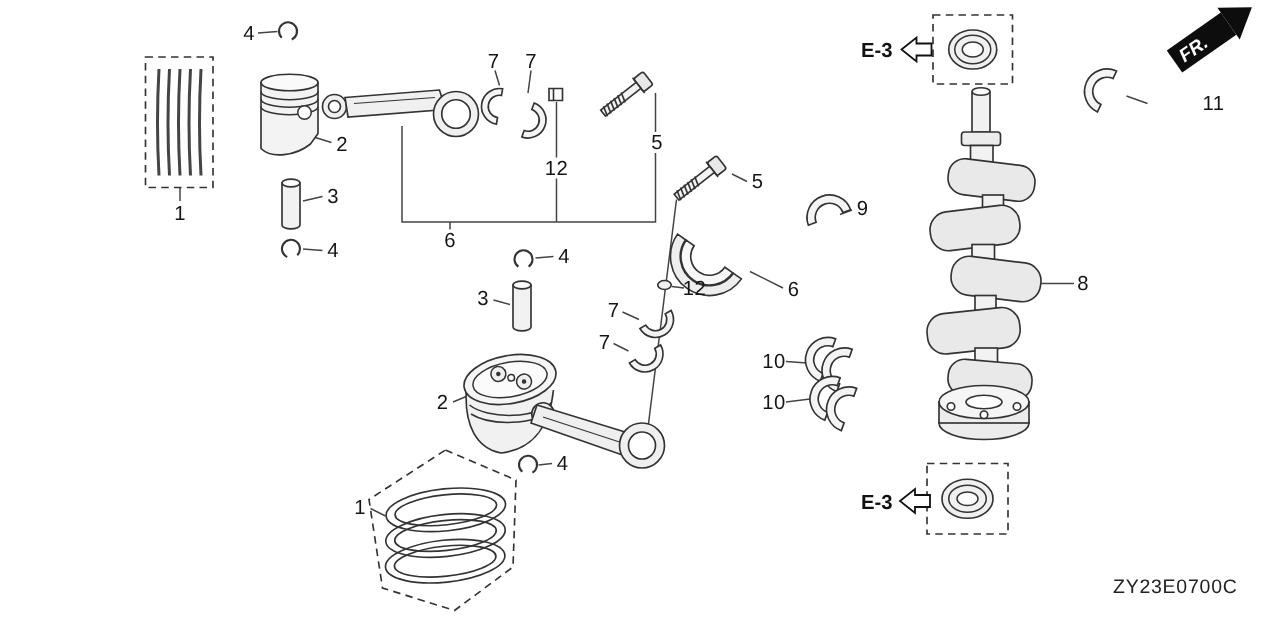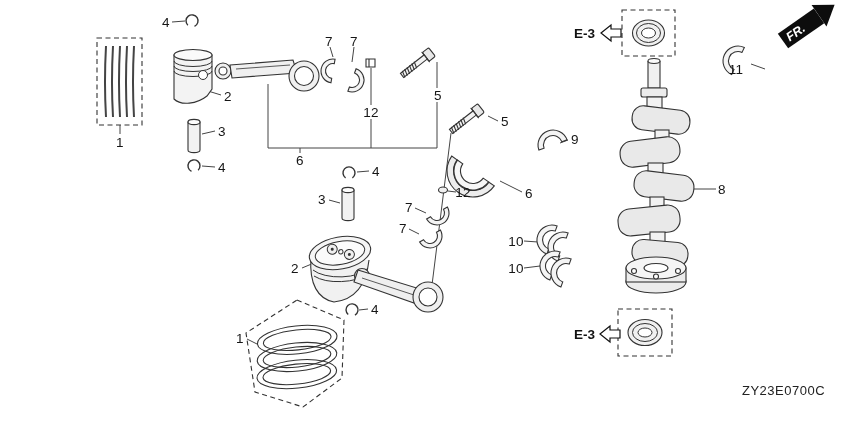--- a/index.html
+++ b/index.html
@@ -232,15 +232,15 @@
       <span class="callout" style="left: 295px; top: 268px;">2</span>
       <span class="callout" style="left: 375px; top: 309px;">4</span>
       <span class="callout" style="left: 240px; top: 338px;">1</span>
       <span class="callout" style="left: 505px; top: 121px;">5</span>
       <span class="callout" style="left: 575px; top: 139px;">9</span>
       <span class="callout" style="left: 463px; top: 192px;">12</span>
       <span class="callout" style="left: 529px; top: 193px;">6</span>
       <span class="callout" style="left: 516px; top: 241px;">10</span>
       <span class="callout" style="left: 516px; top: 268px;">10</span>
       <span class="callout" style="left: 722px; top: 189px;">8</span>
-      <span class="callout" style="left: 736px; top: 69px; text-align: center;">11</span>
+      <span class="callout" style="left: 809px; top: 69px; text-align: center;">11</span>
     </div>
 </div>
 
 </body></html>

